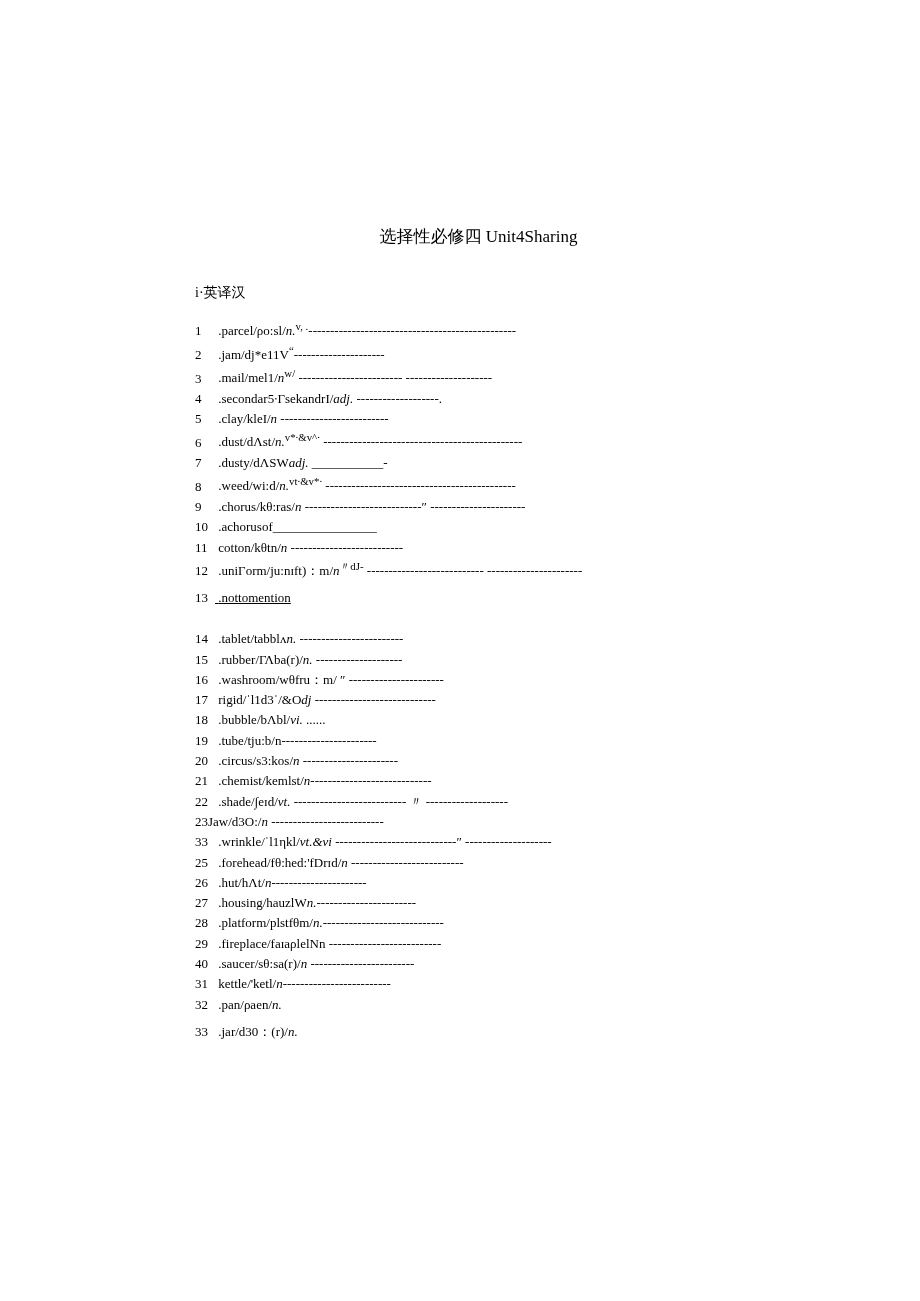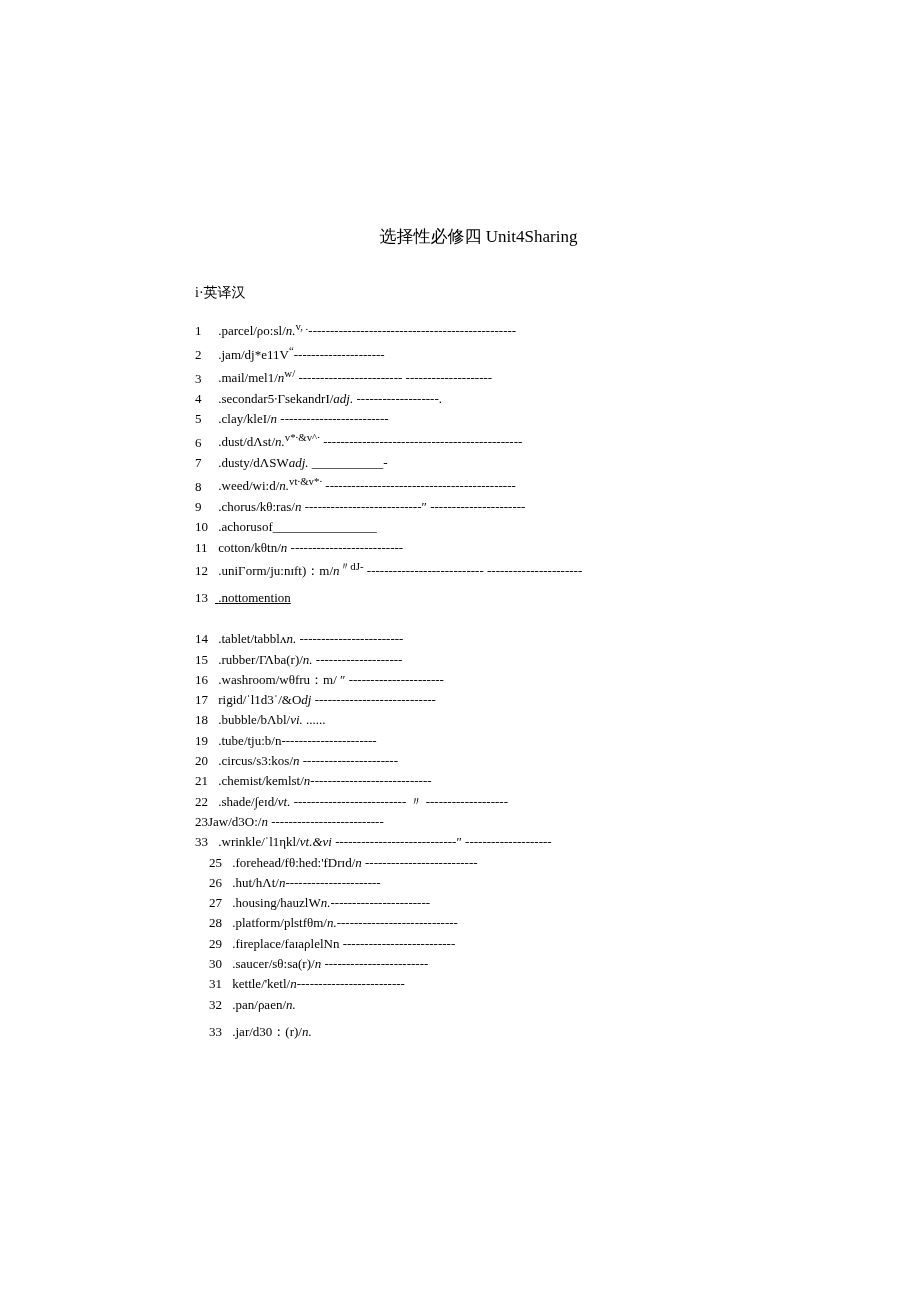--- a/index.html
+++ b/index.html
@@ -39,21 +39,20 @@
   }
   .entry .word {
   }
   .entry .pos {
     font-style: italic;
   }
   .entry .dashes {
     letter-spacing: 0;
   }
   .indent-block {
-    margin-left: 14px;
   }
 </style>
 </head>
 <body>
 
 <div class="page">
   <div class="title">选择性必修四 Unit4Sharing</div>
   <div class="section-head">i·英译汉</div>
 
   <div id="entries">
@@ -81,18 +80,18 @@
       <div class="entry"><span class="num">22</span>  <span class="word">.shade/∫eɪd/</span><span class="pos">vt.</span><span class="dashes"> --------------------------  〃  -------------------</span></div>
       <div class="entry"><span class="word">23Jaw/d3O:/</span><span class="pos">n</span><span class="dashes"> --------------------------</span></div>
       <div class="entry"><span class="num">33</span>  <span class="word">.wrinkle/ˈl1ηkl/</span><span class="pos">vt.&amp;vi</span><span class="dashes"> ----------------------------″ --------------------</span></div>
     </div>
   <div id="entries2" class="indent-block">
       <div class="entry"><span class="num">25</span>  <span class="word">.forehead/fθ:hed:'fDrɪd/</span><span class="pos">n</span><span class="dashes"> --------------------------</span></div>
       <div class="entry"><span class="num">26</span>  <span class="word">.hut/hΛt/</span><span class="pos">n</span><span class="dashes">----------------------</span></div>
       <div class="entry"><span class="num">27</span>  <span class="word">.housing/hauzlW</span><span class="pos">n.</span><span class="dashes">-----------------------</span></div>
       <div class="entry"><span class="num">28</span>  <span class="word">.platform/plstfθm/</span><span class="pos">n.</span><span class="dashes">----------------------------</span></div>
       <div class="entry"><span class="num">29</span>  <span class="word">.fireplace/faɪaρlelNn</span><span class="dashes"> --------------------------</span></div>
-      <div class="entry"><span class="num">30</span>  <span class="word">.saucer/sθ:sa(r)/</span><span class="pos">n</span><span class="dashes"> ------------------------</span></div>
+      <div class="entry"><span class="num">40</span>  <span class="word">.saucer/sθ:sa(r)/</span><span class="pos">n</span><span class="dashes"> ------------------------</span></div>
       <div class="entry"><span class="num">31</span>  <span class="word">kettle/'ketl/</span><span class="pos">n</span><span class="dashes">-------------------------</span></div>
       <div class="entry" style="margin-bottom: 14px;"><span class="num">32</span>  <span class="word">.pan/ρaen/</span><span class="pos">n.</span></div>
       <div class="entry"><span class="num">33</span>  <span class="word">.jar/d30：(r)/</span><span class="pos">n.</span></div>
     </div>
 </div>
 
 </body></html>

